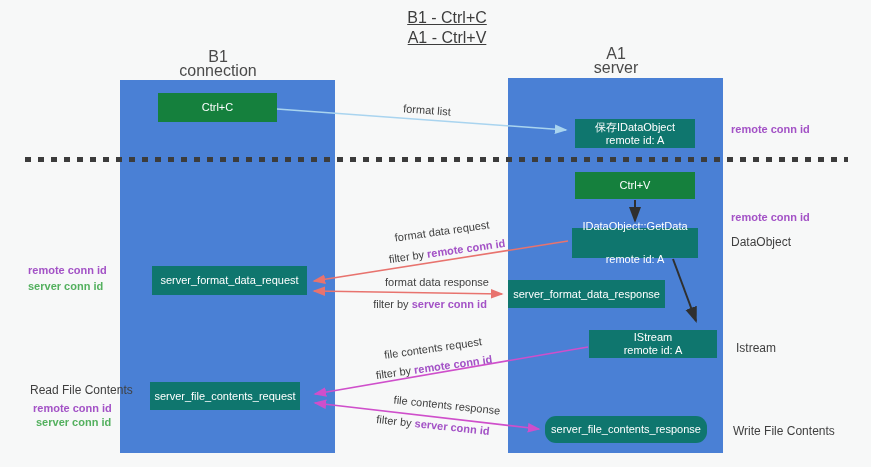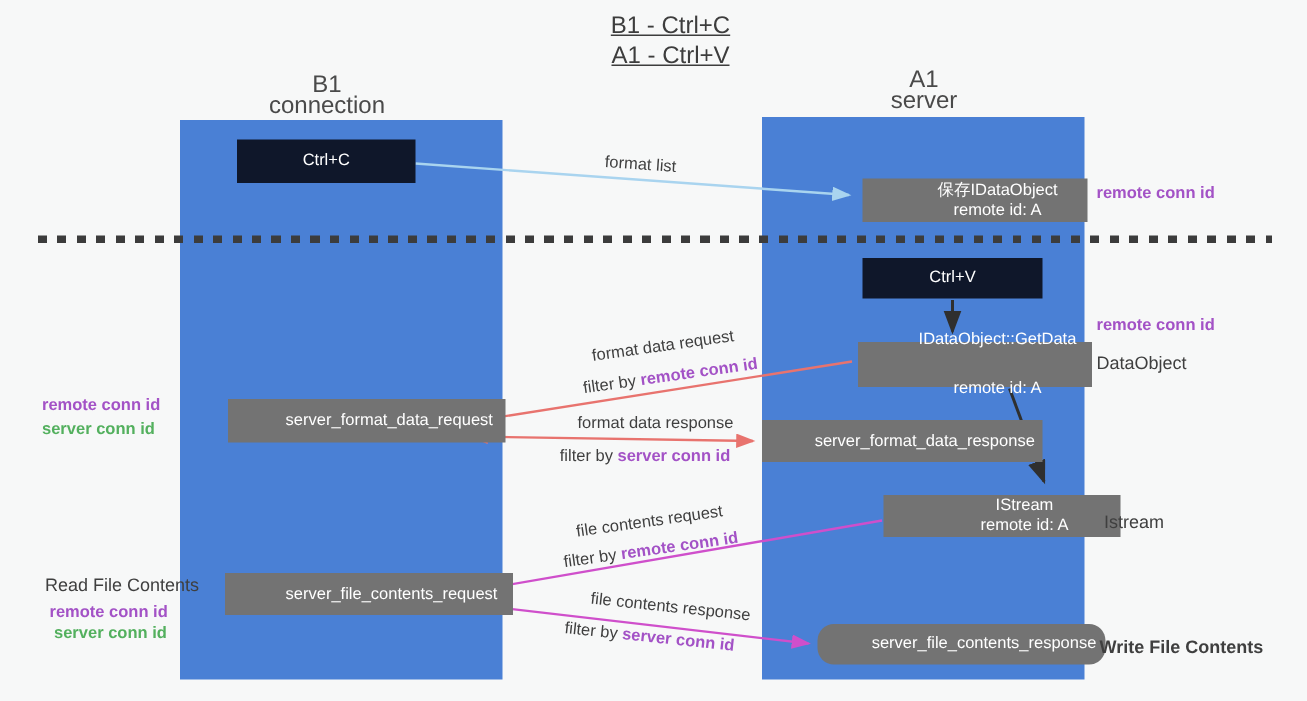--- a/index.html
+++ b/index.html
@@ -24,22 +24,22 @@
   }
   .dashline{
     position:absolute;left:25px;top:157px;width:823px;height:5px;
     background:repeating-linear-gradient(90deg,#3c3c3c 0 6px,transparent 6px 13px);
   }
   .box{
     position:absolute;display:flex;flex-direction:column;
     align-items:center;justify-content:center;
     color:#ffffff;font-size:11px;line-height:13px;text-align:center;
   }
-  .box.green{background:#0f172a;}
-  .box.orange{background:#737373;padding-left:30px;}
+  .box.green{background:#15803d;}
+  .box.orange{background:#0f766e;}
   .lbl{position:absolute;font-size:12px;color:#3f3f3f;white-space:nowrap;}
   .lbl.small{font-size:11px;}
   .purple{color:#a352c6;font-weight:bold;}
   .greentx{color:#53b05e;font-weight:bold;}
   .arrowlbl{
     position:absolute;font-size:11px;color:#3f3f3f;white-space:nowrap;
     transform:translate(-50%,-50%);
   }
   svg.arrows{position:absolute;left:0;top:0;pointer-events:none;}
 </style>
@@ -115,21 +115,21 @@
 
   <div class="box orange" style="left:508px;top:280px;width:157px;height:28px;">
     <div>server_format_data_response</div>
   </div>
 
   <div class="box orange" style="left:589px;top:330px;width:128px;height:28px;">
     <div>IStream</div>
     <div>remote id: A</div>
   </div>
 
-  <div class="box orange" style="left:150px;top:382px;width:162px;height:28px;">
+  <div class="box orange" style="left:150px;top:382px;width:150px;height:28px;">
     <div>server_file_contents_request</div>
   </div>
 
   <div class="box orange" style="left:545px;top:416px;width:162px;height:27px;border-radius:11px;">
     <div>server_file_contents_response</div>
   </div>
 
   <div class="arrowlbl" style="left:427px;top:110px;transform:translate(-50%,-50%) rotate(4deg);">format list</div>
 
   <div class="arrowlbl" style="left:442px;top:231px;transform:translate(-50%,-50%) rotate(-8deg);">format data request</div>
@@ -141,21 +141,21 @@
   <div class="arrowlbl" style="left:433px;top:348px;transform:translate(-50%,-50%) rotate(-8deg);">file contents request</div>
   <div class="arrowlbl" style="left:434px;top:367px;transform:translate(-50%,-50%) rotate(-8deg);"><span>filter by </span><span class="purple">remote conn id</span></div>
 
   <div class="arrowlbl" style="left:447px;top:405px;transform:translate(-50%,-50%) rotate(6deg);">file contents response</div>
   <div class="arrowlbl" style="left:433px;top:425px;transform:translate(-50%,-50%) rotate(6deg);"><span>filter by </span><span class="purple">server conn id</span></div>
 
   <div class="lbl small purple" style="left:731px;top:123px;">remote conn id</div>
   <div class="lbl small purple" style="left:731px;top:211px;">remote conn id</div>
   <div class="lbl" style="left:731px;top:235px;">DataObject</div>
   <div class="lbl" style="left:736px;top:341px;">Istream</div>
-  <div class="lbl" style="left:733px;top:424px;font-weight:bold;">Write File Contents</div>
+  <div class="lbl" style="left:733px;top:424px;">Write File Contents</div>
 
   <div class="lbl small purple" style="left:28px;top:264px;">remote conn id</div>
   <div class="lbl small greentx" style="left:28px;top:280px;">server conn id</div>
   <div class="lbl" style="left:30px;top:383px;">Read File Contents</div>
   <div class="lbl small purple" style="left:33px;top:402px;">remote conn id</div>
   <div class="lbl small greentx" style="left:36px;top:416px;">server conn id</div>
 
 </div>
 
 </body></html>

